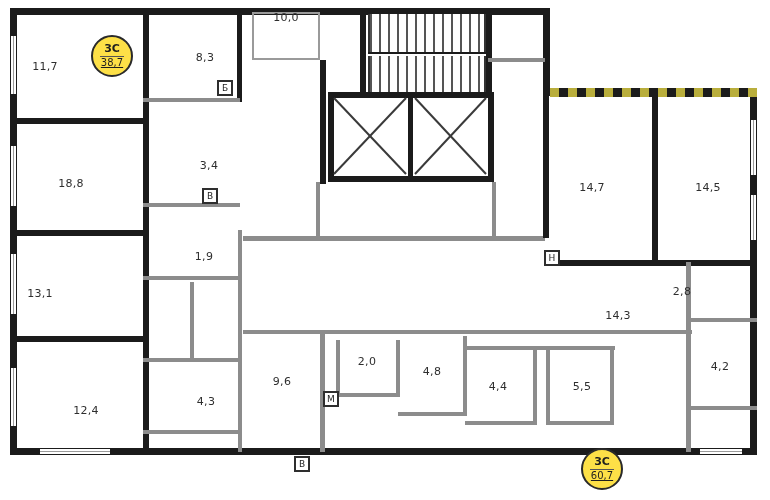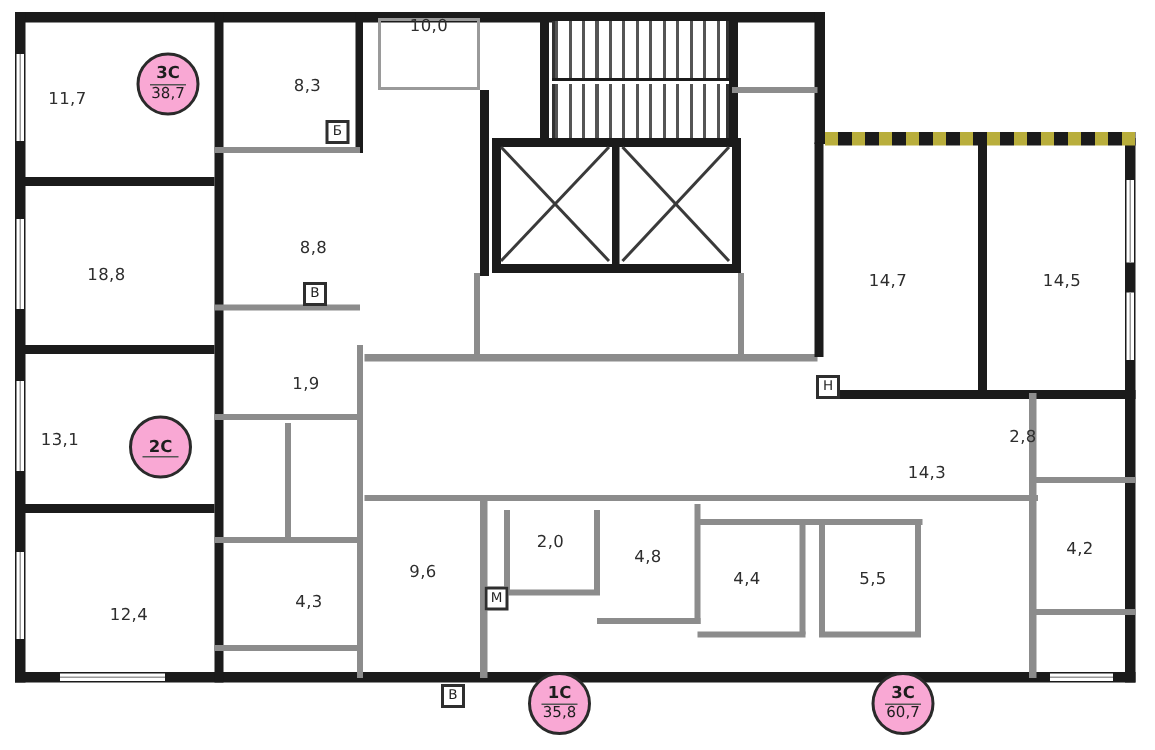--- a/index.html
+++ b/index.html
@@ -13,25 +13,25 @@
     background:repeating-linear-gradient(90deg,#555 0 2px,#ffffff 2px 9px); }
   .winv { position:absolute; background:#fff; z-index:2; }
   .winv::after { content:""; position:absolute; inset:0 40%; background:#9a9a9a; }
   .winh { position:absolute; background:#fff; z-index:2; }
   .winh::after { content:""; position:absolute; inset:40% 0; background:#9a9a9a; }
   .balcony { position:absolute; border:2px solid #9a9a9a; z-index:1; }
   .overlay { position:absolute; left:0; top:0; z-index:3; }
   .room-label { position:absolute; transform:translate(-50%,-50%); font-size:11px; color:#2e2e2e;
     white-space:nowrap; z-index:6; letter-spacing:0.3px; }
   .badge { position:absolute; width:42px; height:42px; border:2px solid #2a2a2a; border-radius:50%;
-    background:#f9a8d4; display:flex; flex-direction:column; align-items:center; justify-content:center;
+    background:#fde047; display:flex; flex-direction:column; align-items:center; justify-content:center;
     transform:translate(-50%,-50%); z-index:7; }
   .badge .t { font-size:11px; font-weight:bold; color:#1e1e1e; line-height:1.25;
     border-bottom:1px solid #555; padding:0 4px; }
-  .badge .a { font-size:10px; color:#1e1e1e; line-height:1.25; }
+  .badge .a { font-size:10px; color:#1e1e1e; line-height:1.25;text-decoration:underline; }
   .axis { position:absolute; width:16px; height:16px; border:2px solid #2e2e2e; background:#fff;
     display:flex; align-items:center; justify-content:center; font-size:9px; color:#1e1e1e;
     transform:translate(-50%,-50%); z-index:7; }
 </style>
 </head>
 <body>
 
 <div id="screen">
 
   <div class="wall" style="left:10px;top:8px;width:540px;height:7px"></div>
@@ -107,47 +107,39 @@
     <line x1="334" y1="98" x2="406" y2="174" stroke="#3a3a3a" stroke-width="2"></line>
     <line x1="406" y1="98" x2="334" y2="174" stroke="#3a3a3a" stroke-width="2"></line>
     <line x1="415" y1="98" x2="486" y2="174" stroke="#3a3a3a" stroke-width="2"></line>
     <line x1="486" y1="98" x2="415" y2="174" stroke="#3a3a3a" stroke-width="2"></line>
   </svg>
 
   <span class="room-label" style="left:45px;top:66px">11,7</span>
   <span class="room-label" style="left:205px;top:57px">8,3</span>
   <span class="room-label" style="left:286px;top:17px">10,0</span>
   <span class="room-label" style="left:71px;top:183px">18,8</span>
-  <span class="room-label" style="left:209px;top:165px">8,8</span>
+  <span class="room-label" style="left:209px;top:165px">3,4</span>
   <span class="room-label" style="left:204px;top:256px">1,9</span>
   <span class="room-label" style="left:40px;top:293px">13,1</span>
   <span class="room-label" style="left:592px;top:187px">14,7</span>
   <span class="room-label" style="left:708px;top:187px">14,5</span>
   <span class="room-label" style="left:618px;top:315px">14,3</span>
   <span class="room-label" style="left:682px;top:291px">2,8</span>
   <span class="room-label" style="left:720px;top:366px">4,2</span>
   <span class="room-label" style="left:86px;top:410px">12,4</span>
   <span class="room-label" style="left:282px;top:381px">9,6</span>
   <span class="room-label" style="left:367px;top:361px">2,0</span>
   <span class="room-label" style="left:432px;top:371px">4,8</span>
   <span class="room-label" style="left:498px;top:386px">4,4</span>
   <span class="room-label" style="left:582px;top:386px">5,5</span>
   <span class="room-label" style="left:206px;top:401px">4,3</span>
 
   <div class="badge" style="left:112px;top:56px">
     <span class="t">3С</span>
     <span class="a">38,7</span>
-  </div>
-  <div class="badge" style="left:107px;top:298px">
-    <span class="t">2С</span>
-    <span class="a"></span>
-  </div>
-  <div class="badge" style="left:373px;top:469px">
-    <span class="t">1С</span>
-    <span class="a">35,8</span>
   </div>
   <div class="badge" style="left:602px;top:469px">
     <span class="t">3С</span>
     <span class="a">60,7</span>
   </div>
 
   <div class="axis" style="left:225px;top:88px">
     <span>Б</span>
   </div>
   <div class="axis" style="left:210px;top:196px">

